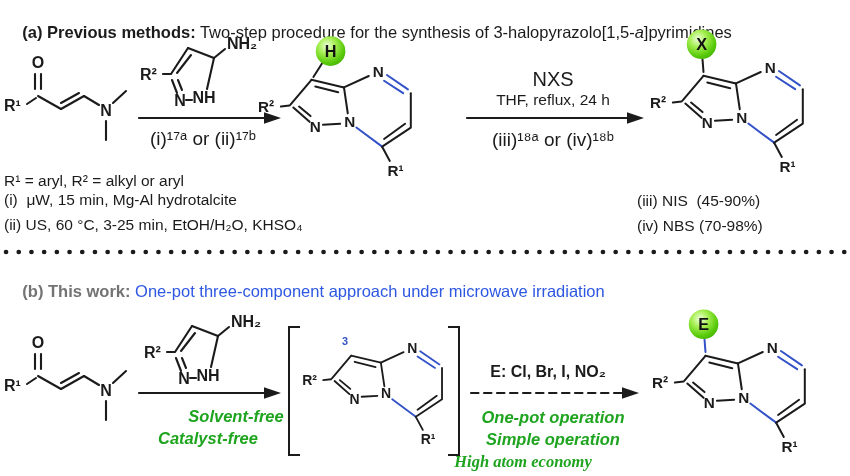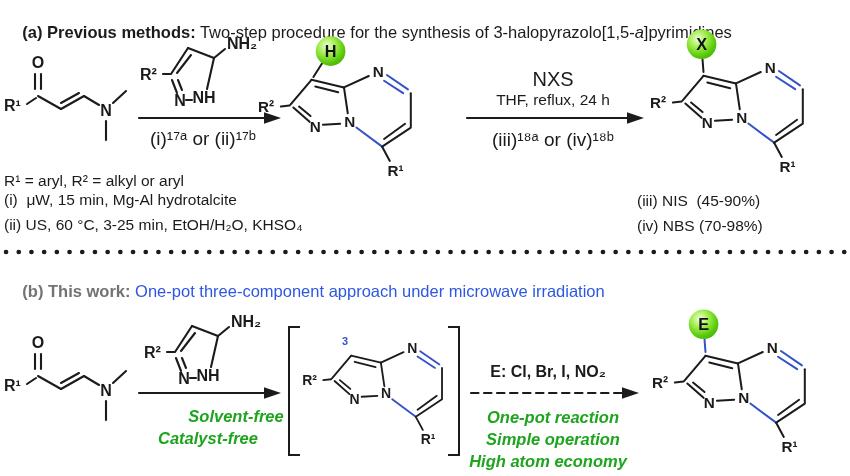--- a/index.html
+++ b/index.html
@@ -240,23 +240,23 @@
     <text class="at" x="96" y="99" text-anchor="middle">N</text>
     <text class="at" x="126" y="47" text-anchor="middle">N</text>
     <text class="at" x="144" y="151" text-anchor="middle">R¹</text>
   </svg>
 
   <div class="abs ctr etxt" style="left:548px;top:363px;">E: Cl, Br, I, NO₂</div>
   <svg class="abs" style="left:468px;top:382px;" width="176" height="22" viewBox="0 0 176 22">
     <path class="bond" d="M3,11 L155,11" stroke-dasharray="7.5 5.5"></path>
     <polygon class="ahead" points="171,11 154,5.2 154,16.8"></polygon>
   </svg>
-  <div class="abs ctr gtxt" style="left:553px;top:408px;">One-pot reaction</div>
+  <div class="abs ctr gtxt" style="left:553px;top:408px;">One-pot operation</div>
   <div class="abs ctr gtxt" style="left:553px;top:430px;text-align:center;">Simple operation</div>
-  <div class="abs ctr gtxt" style="left:548px;top:452px;">High atom economy</div>
+  <div class="abs ctr gtxt" style="left:523px;top:452px;font-family:Liberation Serif, serif;">High atom economy</div>
 
   <svg class="abs" style="left:652px;top:308px;" width="170" height="151" viewBox="0 0 178 158">
     <g>
       <path class="bond" d="M24,78 L33,77"></path>
       <path class="bond" d="M34,76 L56,50"></path>
       <path class="bond" d="M56,50 L90,58"></path>
       <path class="bond" d="M60,57 L84,63"></path>
       <path class="bond" d="M90,58 L94,85"></path>
       <path class="bond" d="M68,97 L86,96"></path>
       <path class="bond" d="M54,94 L37,79"></path>

